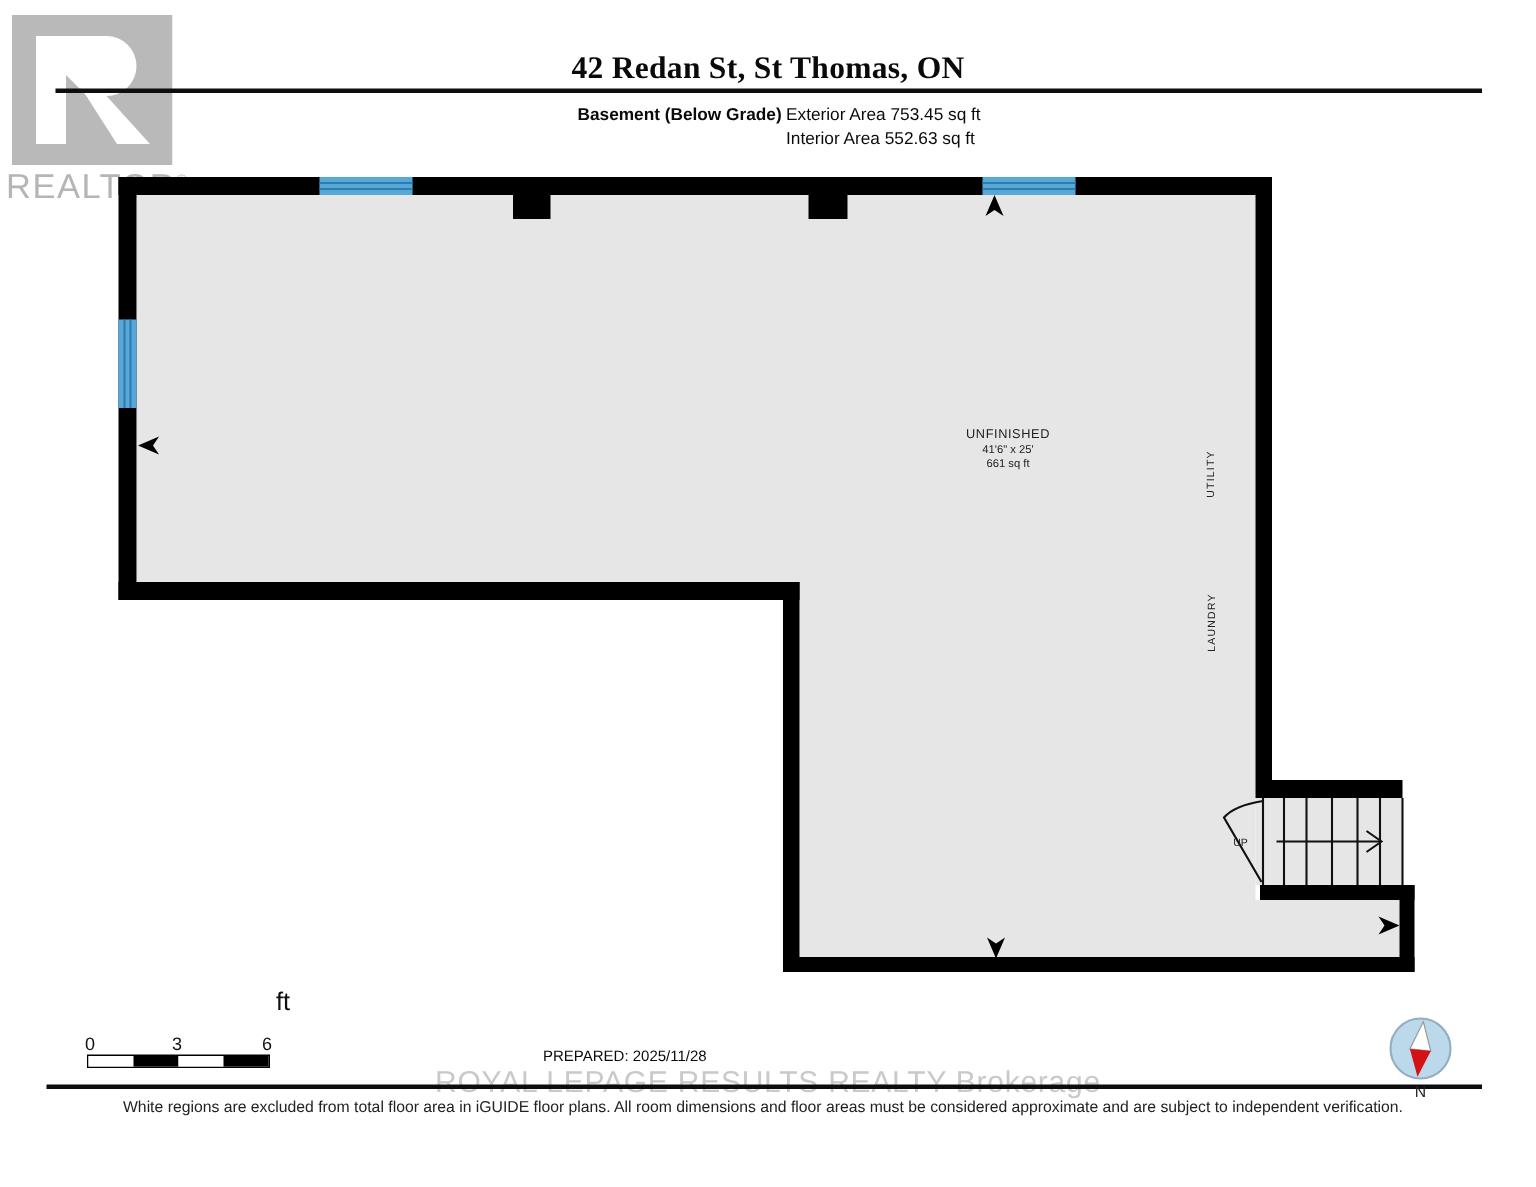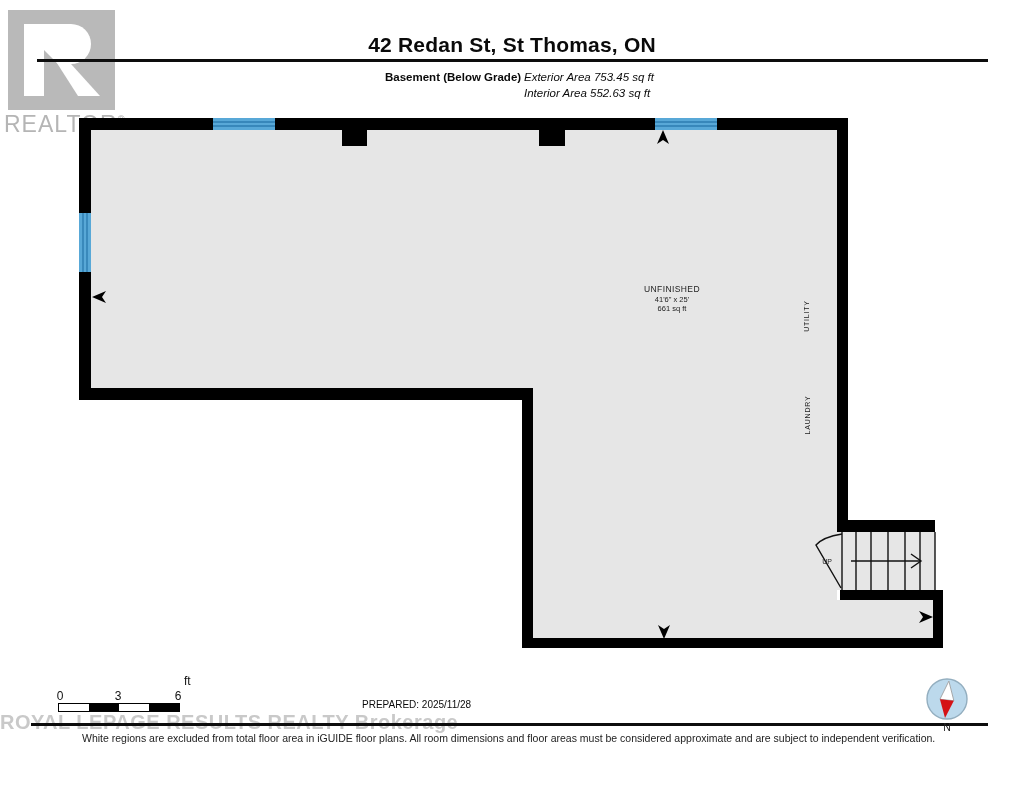--- a/index.html
+++ b/index.html
@@ -4,48 +4,48 @@
 <style>
   html,body{margin:0;padding:0;}
   body{
     width:1024px;height:791px;background:#ffffff;position:relative;
     font-family:"Liberation Sans", sans-serif;color:#111;overflow:hidden;
   }
   .abs{position:absolute;}
   
   #page-title{
     left:0;right:0;top:33px;text-align:center;
-    font-size:21px;font-weight:bold;letter-spacing:.2px;color:#0a0a0a;
+    font-size:21px;font-weight:bold;letter-spacing:.2px;color:#0a0a0a;font-family:Liberation Serif, serif;
   }
   #header-divider{left:37px;top:59px;width:951px;height:3px;background:#0d0d0d;}
   .sub-label{font-size:11.5px;font-weight:bold;color:#0a0a0a;}
-  .sub-val{font-size:11.5px;color:#0a0a0a;font-style:italic;}
+  .sub-val{font-size:11.5px;color:#0a0a0a;}
   #floor-label{left:385px;top:71px;text-align:center;}
   #exterior-area{left:524px;top:71px;}
   #interior-area{left:524px;top:87px;}
   
   #realtor-logo-box{left:8px;top:10px;}
   #realtor-word{
     left:4px;top:111px;width:125px;
     font-size:23px;color:#b5b5b5;letter-spacing:1px;font-weight:400;
   }
   #realtor-word sup{font-size:10px;}
   
   #plan-svg{left:0;top:0;}
   
   .tick{position:absolute;top:689px;font-size:12px;color:#111;width:20px;text-align:center;}
   #scale-bar{left:58px;top:703px;width:120px;height:7px;border:1px solid #000;display:flex;box-sizing:content-box;}
   #scale-bar .seg{width:30px;height:7px;}
   .seg.w{background:#fff;} .seg.b{background:#000;}
-  #scale-unit{left:184px;top:674px;font-size:12px;}
+  #scale-unit{left:184px;top:658px;font-size:17px;}
   
   #prepared{left:362px;top:699px;width:300px;font-size:10px;color:#0a0a0a;}
   #watermark{
-    left:0;right:0;top:711px;
-    font-size:20px;font-weight:bold;color:#c9c9c9;letter-spacing:.5px;
+    left:0;right:0;top:711px;text-align:center;
+    font-size:20px;font-weight:normal;color:#c9c9c9;letter-spacing:.5px;
   }
   #disclaimer{left:38px;top:732px;font-size:10.5px;color:#222;white-space:nowrap;margin-left:44px;}
 </style>
 </head>
 <body>
 
 <svg id="realtor-logo-box" class="abs" width="107" height="100" viewBox="0 0 107 100">
   <rect x="0" y="0" width="107" height="100" fill="#b9b9b9"></rect>
   <rect x="16" y="14" width="20" height="72" fill="#ffffff"></rect>
   <path d="M 36,14 L 63,14 A 20,20 0 0 1 63,54 L 50,54 L 36,40 Z" fill="#ffffff"></path>

